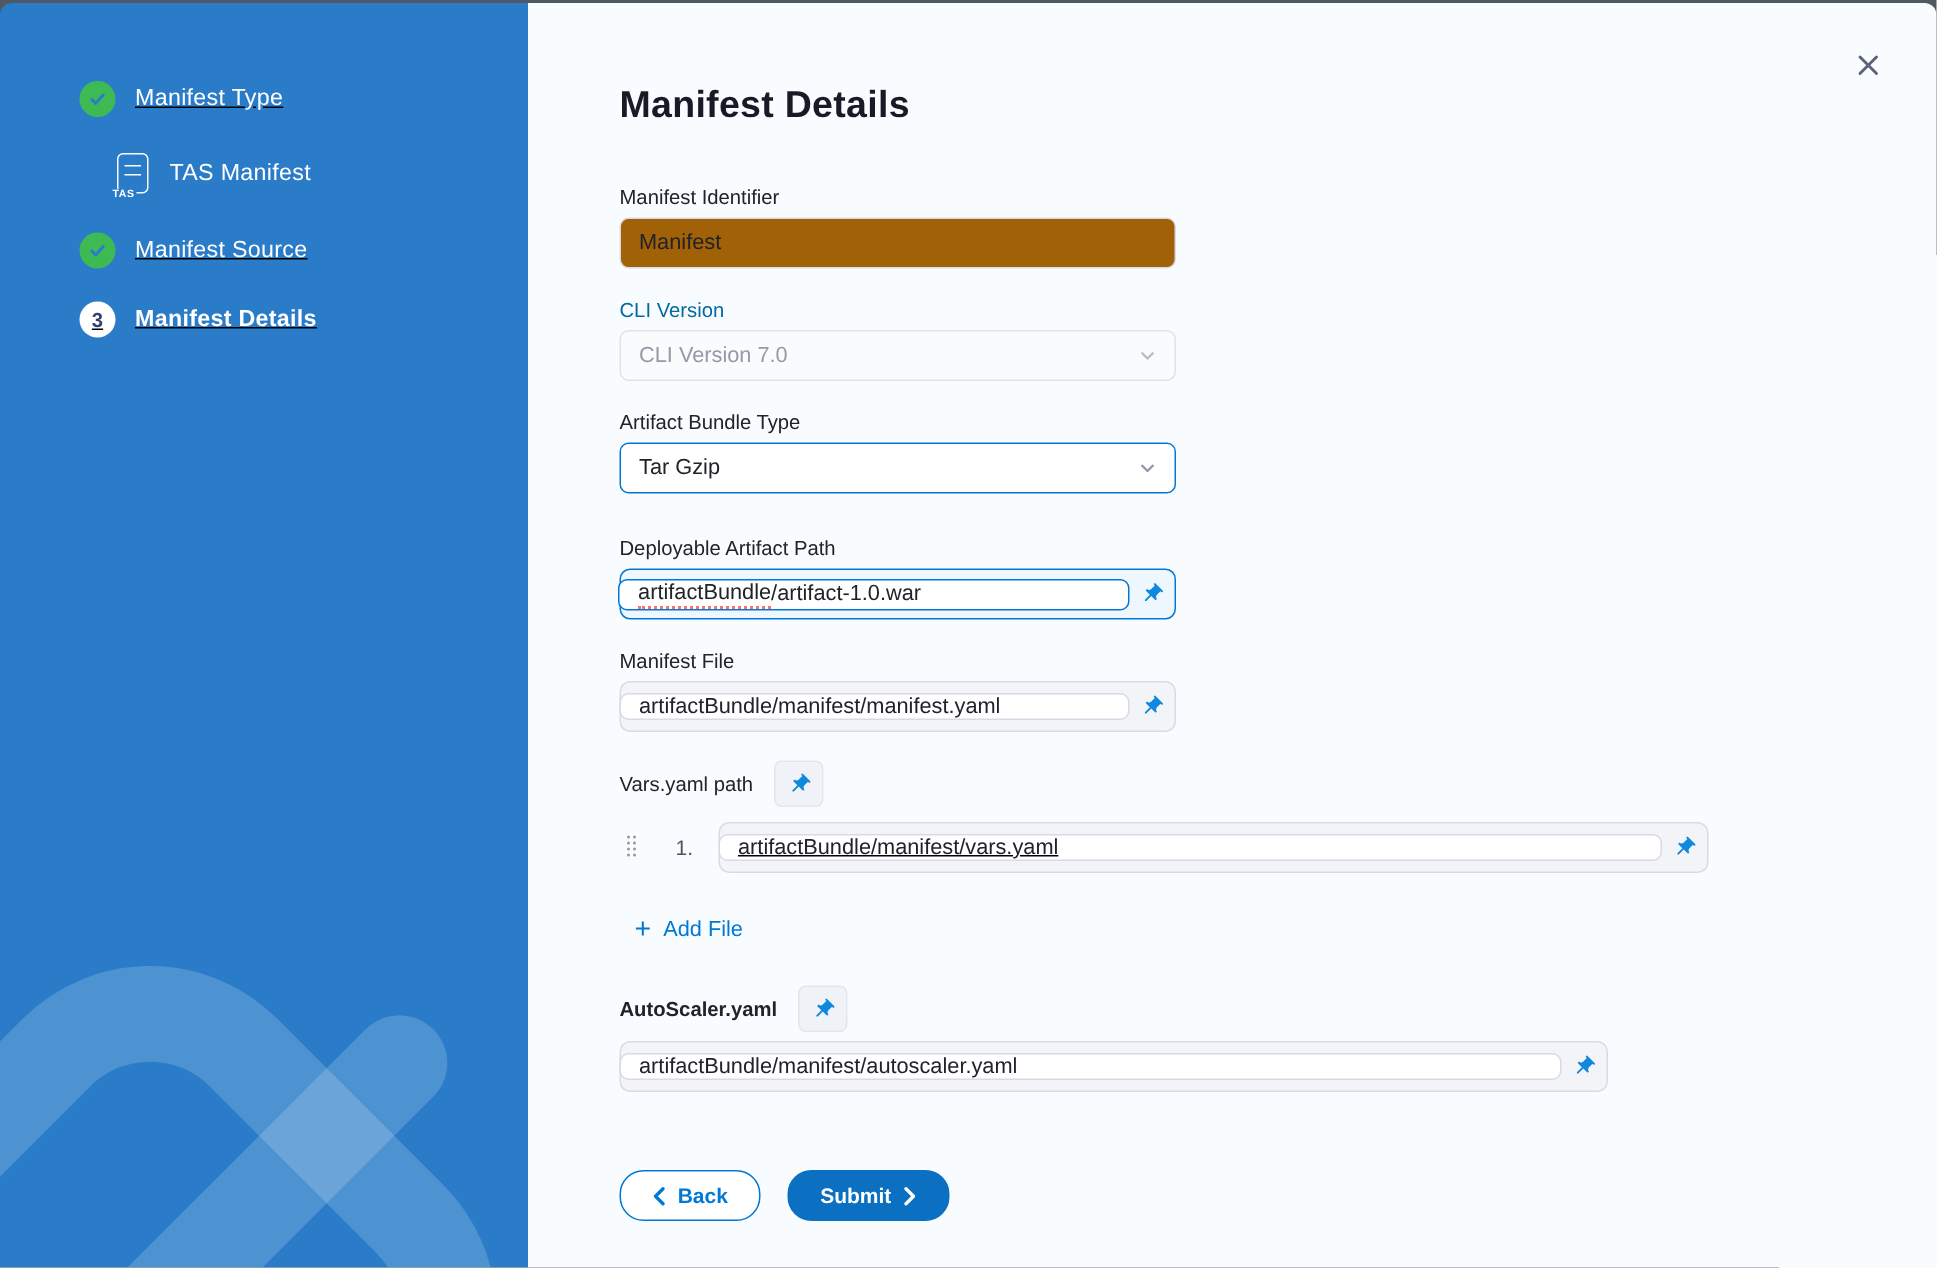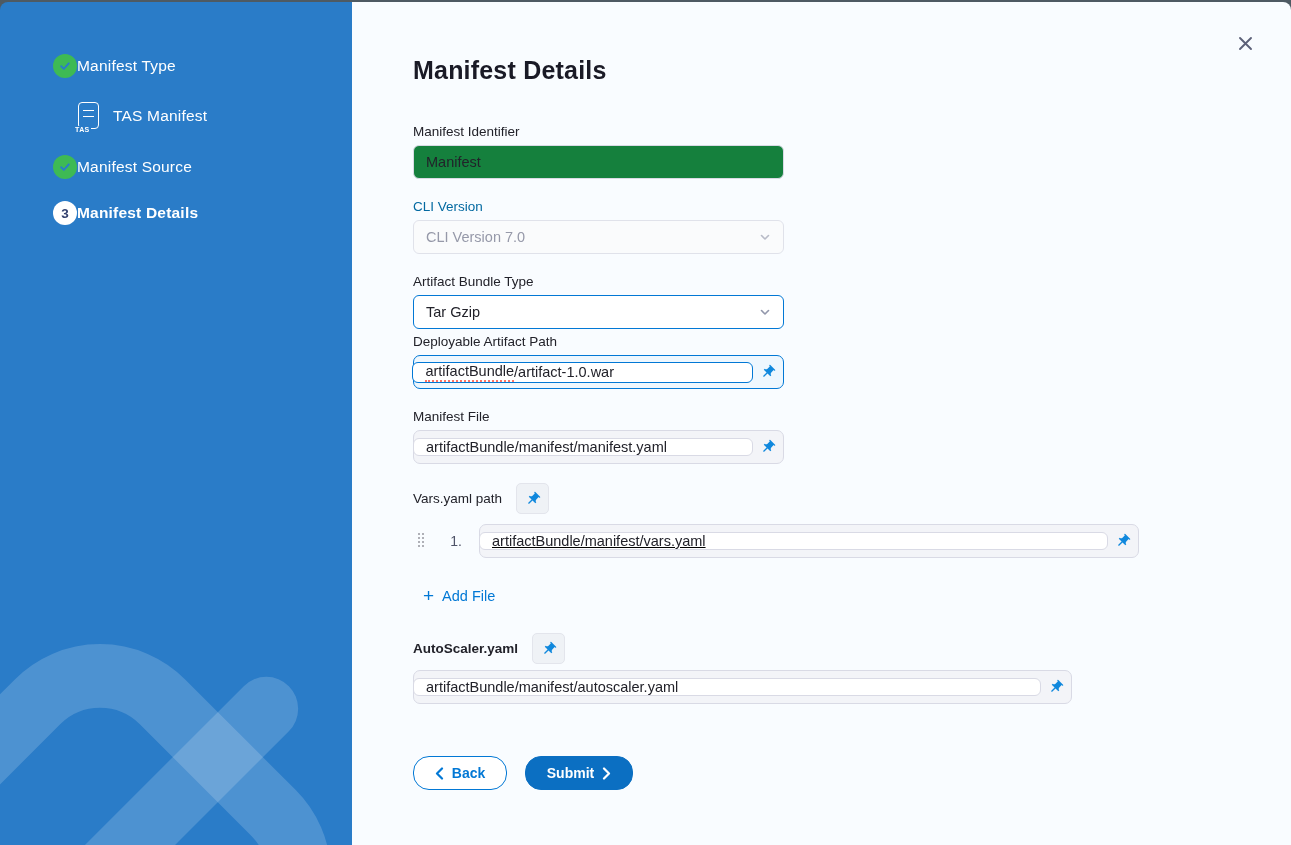--- a/index.html
+++ b/index.html
@@ -12,21 +12,21 @@
     position:absolute; top:2px; left:0; width:1291px; height:843px;
     display:flex; border-radius:8px 8px 0 0; overflow:hidden;
   }
 
   
   .sidebar {
     position:relative; width:352px; flex:0 0 352px;
     background:#2a7cc8; overflow:hidden;
   }
   .steps { position:relative; z-index:2; padding:52px 0 0 53px; }
-  .step { display:flex; align-items:center; margin-bottom:22px; cursor:pointer; }
+  .step { display:flex; align-items:center; gap:13px; margin-bottom:22px; cursor:pointer;text-decoration:underline; }
   .step-label { color:#fff; font-size:15.5px; letter-spacing:.2px; }
   .step.active .step-label { font-weight:700; }
   .check-circle {
     width:24px; height:24px; border-radius:50%; background:#3eba54;
     display:flex; align-items:center; justify-content:center; flex:0 0 24px;
   }
   .num-circle {
     width:24px; height:24px; border-radius:50%; background:#ffffff;
     display:flex; align-items:center; justify-content:center; flex:0 0 24px;
     color:#33406e; font-size:13.5px; font-weight:700;
@@ -46,21 +46,21 @@
     display:flex; align-items:center; justify-content:center; cursor:pointer;
   }
   .content { padding:54px 0 0 61px; }
   h1.title { font-size:25px; font-weight:700; color:#1a1a26; letter-spacing:.2px; margin-bottom:38px; }
 
   .field { margin-bottom:19px; width:371px; }
   .field-label { display:block; font-size:13.5px; color:#22222a; font-weight:500; margin-bottom:5px; line-height:17px; }
   .field-label.disabled { color:#0369a1; }
 
   .text-input {
-    width:100%; height:34px; background:#15803d; border:1px solid #d9dae5; border-radius:6px;
+    width:100%; height:34px; background:#a16207; border:1px solid #d9dae5; border-radius:6px;
     padding:0 12px; font-size:14.5px; color:#22222a;
     font-family:"Liberation Sans","DejaVu Sans",sans-serif; outline:none;
   }
 
   .select {
     display:flex; align-items:center; justify-content:space-between;
     height:34px; border-radius:6px; padding:0 12px; font-size:14.5px; cursor:pointer;
   }
   .select.disabled { background:#fafbfc; border:1px solid #e0e2ea; color:#9699a9; cursor:default; }
   .select.focused  { background:#fff; border:1.6px solid #0278d5; color:#22222a; }
@@ -187,21 +187,21 @@
         <label class="field-label disabled">CLI Version</label>
         <div class="select disabled">
           <span>CLI Version 7.0</span>
           <svg width="12" height="12" viewBox="0 0 12 12" fill="none">
             <path d="M2.5 4.5 L6 8 L9.5 4.5" stroke="#b8bbc7" stroke-width="1.6" stroke-linecap="round" stroke-linejoin="round"></path>
           </svg>
         </div>
       </div>
 
       
-      <div class="field" style="margin-bottom:4px;">
+      <div class="field" style="margin-bottom:28px;">
         <label class="field-label">Artifact Bundle Type</label>
         <div class="select focused">
           <span>Tar Gzip</span>
           <svg width="12" height="12" viewBox="0 0 12 12" fill="none">
             <path d="M2.5 4.5 L6 8 L9.5 4.5" stroke="#9297ab" stroke-width="1.6" stroke-linecap="round" stroke-linejoin="round"></path>
           </svg>
         </div>
       </div>
 
       

